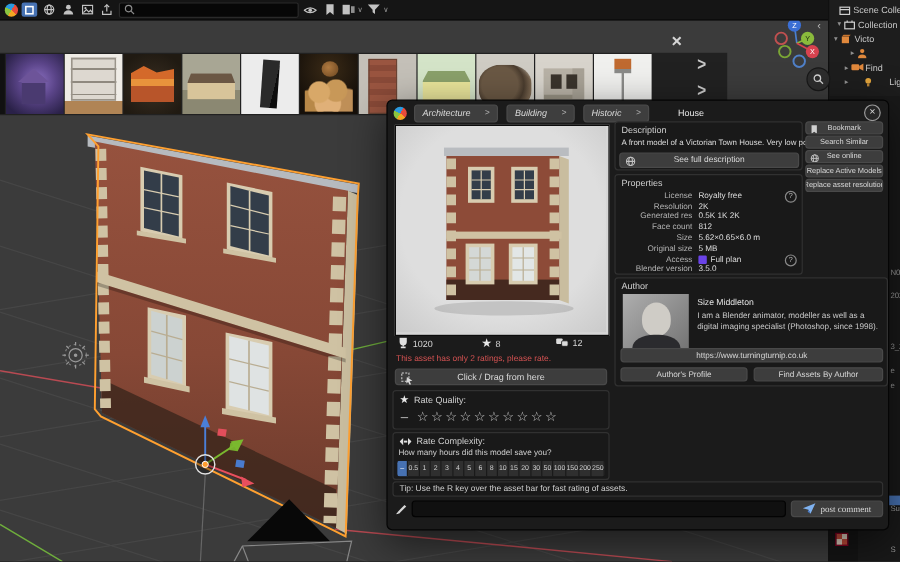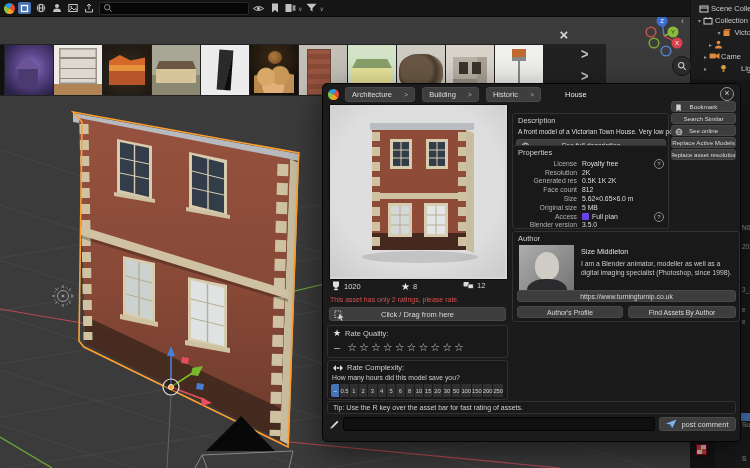--- a/index.html
+++ b/index.html
@@ -72,21 +72,21 @@
   .frag{position:absolute;left:51px;font-size:6.5px;color:#9a9a9a;white-space:nowrap;}
   #frag-blue{position:absolute;left:49px;top:333px;width:11px;height:8px;background:#4772b3;}
   #corner-strip{left:690px;top:432px;width:25px;height:36px;background:#141414;z-index:5;}
   #checker{position:absolute;left:6px;top:12px;width:9px;height:9px;
     background:conic-gradient(#e0d0c0 0 90deg,#c14b3a 0 180deg,#e0d0c0 0 270deg,#c14b3a 0);border:0.5px solid #802;}
   
   #popup{left:322px;top:83px;width:417px;height:357px;background:#1b1b1b;border:1px solid #050505;border-radius:5px;
     box-shadow:0 10px 34px rgba(0,0,0,.55);z-index:20;font-size:7px;}
   #crumbbar{position:absolute;left:5px;top:3px;right:5px;height:14px;display:flex;align-items:center;}
   .crumb{height:13px;padding:0 6px;background:#3e3e3e;border:1px solid #4a4a4a;border-radius:3px;font-size:7.5px;color:#dcdcdc;
-    display:flex;gap:12px;align-items:center;margin-right:7px;}
+    display:flex;gap:12px;align-items:center;margin-right:7px;font-style:italic;}
   .crumb .arr{color:#aaa;font-size:7px;}
   #crumb-current{font-size:7.5px;color:#e8e8e8;margin-left:17px;}
   #popup-close{position:absolute;right:1px;top:0px;width:12px;height:12px;border:1px solid #9a9a9a;border-radius:50%;
     color:#cfcfcf;font-size:9px;line-height:11px;text-align:center;background:#262626;}
   #big-thumb{position:absolute;left:6px;top:20px;width:177px;height:174px;background:#d6d6d6;border:1px solid #0c0c0c;}
   .statgrp{position:absolute;top:197px;display:flex;align-items:center;gap:3px;font-size:7.5px;color:#d5d5d5;}
   #warning{position:absolute;left:7px;top:212px;font-size:7px;color:#d45252;}
   .btn{background:#3d3d3d;border:1px solid #494949;border-radius:3px;color:#d8d8d8;display:flex;align-items:center;justify-content:center;box-sizing:border-box;}
   #drag-btn{position:absolute;left:6px;top:223px;width:177px;height:14px;font-size:7.5px;}
   #drag-btn .dico{position:absolute;left:4px;top:2px;}
@@ -96,23 +96,23 @@
   #quality-stars{position:absolute;left:6px;top:15px;font-size:11px;color:#c2c2c2;letter-spacing:2px;}
   #complexity-box{left:4px;top:276px;width:181px;height:40px;}
   #cx-question{position:absolute;left:4px;top:13px;font-size:6.8px;color:#cfcfcf;white-space:nowrap;}
   #cx-cells{position:absolute;left:3px;top:23px;right:3px;height:13px;display:flex;background:#1a1a1a;border-radius:2px;overflow:hidden;}
   .cx-cell{flex:1;background:#2f2f2f;border-right:1px solid #1a1a1a;color:#d0d0d0;font-size:5.8px;display:flex;align-items:center;justify-content:center;white-space:nowrap;}
   .cx-cell.sel{background:#4772b3;color:#fff;}
   #tip-box{left:4px;top:317px;width:409px;height:13px;display:flex;align-items:center;}
   #tip-box span{margin-left:5px;font-size:7px;color:#cfcfcf;}
   #comment-pencil{position:absolute;left:6px;top:334px;}
   #comment-input{position:absolute;left:20px;top:333px;width:312px;height:14px;background:#101010;border:1px solid #030303;border-radius:3px;box-sizing:border-box;}
-  #post-btn{position:absolute;left:336px;top:333px;width:77px;height:14px;font-size:7.5px;gap:4px;}
+  #post-btn{position:absolute;left:336px;top:333px;width:77px;height:14px;font-size:7.5px;gap:4px;font-family:Liberation Serif, serif;}
   
-  #desc-box{left:189px;top:29px;width:157px;height:41px;}
+  #desc-box{left:189px;top:17px;width:157px;height:41px;}
   #desc-text{position:absolute;left:5px;top:14px;width:150px;font-size:6.6px;color:#dedede;white-space:nowrap;}
   #desc-btn{position:absolute;left:3px;top:25px;width:150px;height:13px;font-size:7px;}
   #desc-btn .gico{position:absolute;left:4px;top:2px;}
   #props-box{left:189px;top:61px;width:157px;height:84px;}
   #prop-rows{position:absolute;left:0;top:13px;right:0;}
   .prow{display:flex;align-items:center;height:8.8px;position:relative;}
   .plabel{width:64px;text-align:right;color:#b2b2b2;font-size:6.8px;flex:none;}
   .pvalue{margin-left:5px;color:#dedede;font-size:6.8px;display:flex;align-items:center;gap:3px;white-space:nowrap;}
   .swatch{width:7px;height:7px;border-radius:1px;display:inline-block;}
   .help{position:absolute;right:4px;top:0;width:8px;height:8px;border:1px solid #8a8a8a;border-radius:50%;color:#bbb;
@@ -382,21 +382,21 @@
           <span class="outl-arrow">▾</span>
           <span class="outl-ico">
             <svg width="10" height="9" viewBox="0 0 10 9">
               <rect x="1" y="2.5" width="8" height="5.5" fill="none" stroke="#cfcfcf"></rect>
               <line x1="3" y1="1" x2="3" y2="2.5" stroke="#cfcfcf"></line>
               <line x1="7" y1="1" x2="7" y2="2.5" stroke="#cfcfcf"></line>
             </svg>
           </span>
           <span>Collection</span>
         </div>
-        <div class="outl-row" style="padding-left: 20px; justify-content: flex-end;">
+        <div class="outl-row" style="padding-left: 2px;">
           <span class="outl-arrow">▾</span>
           <span class="outl-ico">
             <svg width="9" height="9" viewBox="0 0 9 9">
               <rect x="1.5" y="2.5" width="6" height="5.5" fill="#e0883c"></rect>
               <polygon points="1.5,2.5 3,1 9,1 7.5,2.5" fill="#c8742e"></polygon>
             </svg>
           </span>
           <span>Victo</span>
         </div>
         <div class="outl-row" style="padding-left: 16px;">
@@ -410,21 +410,21 @@
           <span></span>
         </div>
         <div class="outl-row" style="padding-left: 11px;">
           <span class="outl-arrow">▸</span>
           <span class="outl-ico">
             <svg width="11" height="8" viewBox="0 0 11 8">
               <rect x="0.5" y="1.5" width="6.5" height="5" rx="1" fill="#e0883c"></rect>
               <polygon points="7,3 10.5,1 10.5,7 7,5" fill="#e0883c"></polygon>
             </svg>
           </span>
-          <span>Came</span>
+          <span>Find</span>
         </div>
         <div class="outl-row" style="padding-left: 11px; gap: 10px;">
           <span class="outl-arrow">▸</span>
           <span class="outl-ico">
             <svg width="9" height="9" viewBox="0 0 9 9">
               <circle cx="4.5" cy="3.3" r="2.4" fill="#e0a33c"></circle>
               <rect x="3.5" y="6" width="2" height="2" fill="#b98332"></rect>
             </svg>
           </span>
           <span>Light</span>

